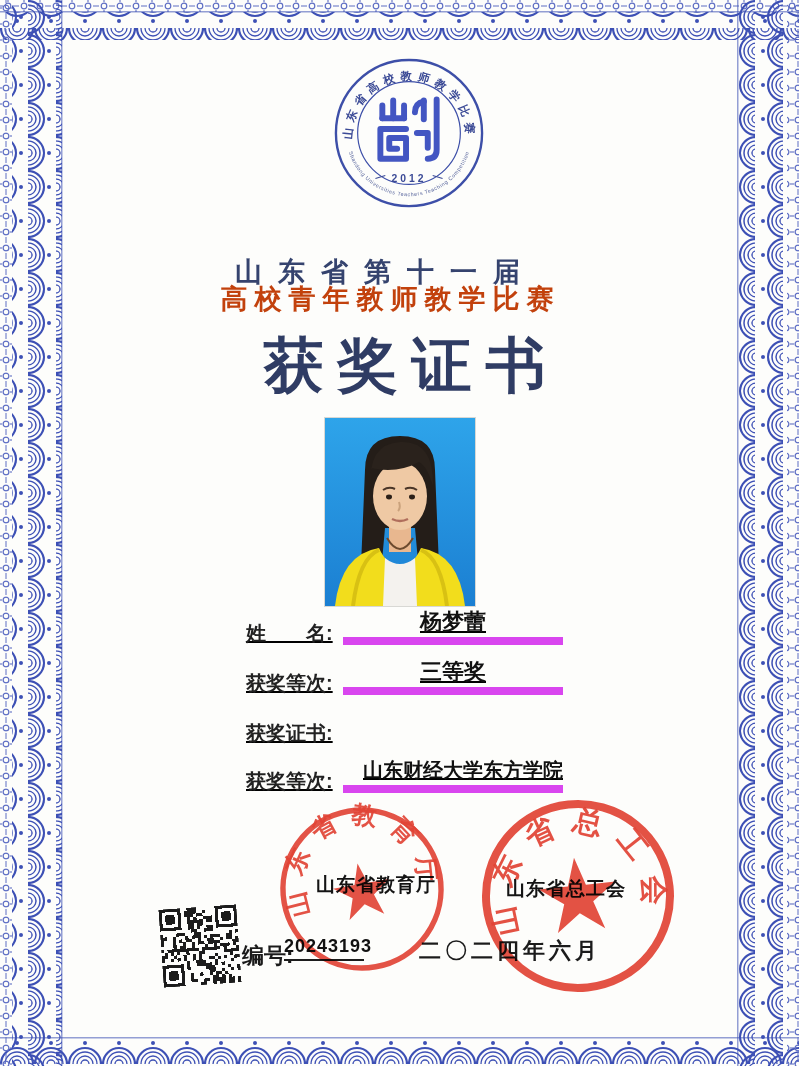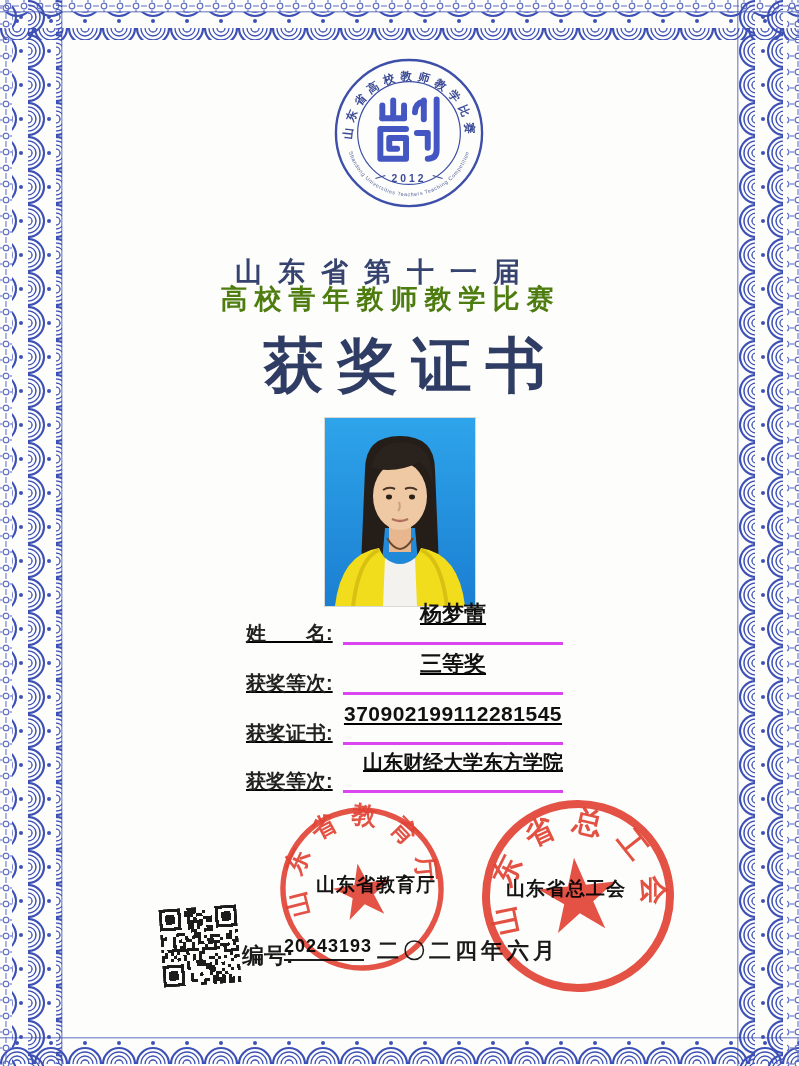--- a/index.html
+++ b/index.html
@@ -8,50 +8,50 @@
     background:#fdfdfb;overflow:hidden;
     font-family:"Liberation Sans","DejaVu Sans",sans-serif;
   }
   .frame{position:absolute;left:0;top:0;z-index:1;}
   .abs{position:absolute;}
   
   .headings{position:absolute;left:62px;right:62px;top:0;text-align:center;z-index:2;}
   .h-line1{position:absolute;left:0;right:28px;top:242px;font-size:27px;font-weight:700;
     letter-spacing:16px;color:#35436e;margin-top:12px;}
   .h-line2{position:absolute;left:0;right:18px;top:281px;font-size:27px;font-weight:700;
-    letter-spacing:7px;color:#4d7c0f;}
+    letter-spacing:7px;color:#c2410c;}
   .h-main{position:absolute;left:0;right:24px;top:326px;font-size:60px;font-weight:700;
     letter-spacing:14px;color:#2f3c64;font-family:"Liberation Serif","DejaVu Serif",serif;padding-left:48px;}
   
   .photo{position:absolute;left:325px;top:418px;width:150px;height:188px;z-index:2;
     box-shadow:0 0 0 1px #d8d8d4;}
   
   .row{position:absolute;left:246px;width:320px;height:36px;z-index:2;display:flex;align-items:flex-end;text-decoration:underline;}
   .row .lbl{width:97px;font-size:20px;font-weight:700;color:#222;line-height:1.2;white-space:pre;}
-  .row .val{width:220px;text-align:center;border-bottom:3px solid #d946ef;
-    font-weight:700;color:#111;padding-bottom:16px;line-height:1.15;}
+  .row .val{width:220px;text-align:center;border-bottom:8px solid #d946ef;
+    font-weight:700;color:#111;padding-bottom:3px;line-height:1.15;}
   .r1{top:609px}.r2{top:659px}.r3{top:709px}.r4{top:757px}
   .r1 .val,.r2 .val{font-size:22px;}
   .r3 .val{font-size:21px;letter-spacing:.5px;}
   .r4 .val{font-size:20px;text-align:right;}
   
   .org{position:absolute;z-index:2;font-size:19px;font-weight:700;color:#141414;letter-spacing:1px;}
   .org1{left:316px;top:872px;}
   .org2{left:506px;top:876px;}
   
   .stamp{position:absolute;z-index:4;mix-blend-mode:multiply;opacity:.95;}
   .stampL{left:272px;top:799px;transform:rotate(-10deg);}
   .stampR{left:478px;top:796px;transform:rotate(-6deg);}
   
   .qr{position:absolute;left:161px;top:907px;width:78px;height:78px;z-index:2;transform:rotate(-4deg);}
   
   .serial-label{position:absolute;left:242px;top:941px;font-size:22px;font-weight:700;color:#1a1a1a;z-index:2;}
   .serial-value{position:absolute;left:284px;top:936px;width:80px;text-align:center;font-size:18px;
     font-weight:700;color:#111;border-bottom:2px solid #1c1c1c;padding-bottom:2px;z-index:2;letter-spacing:1px;}
-  .date{position:absolute;left:377px;top:936px;font-size:22px;font-weight:600;color:#1b1b1b;
+  .date{position:absolute;left:419px;top:936px;font-size:22px;font-weight:600;color:#1b1b1b;
     letter-spacing:4px;z-index:2;}
 </style>
 </head>
 <body>
 
 <div class="cert">
 
   <svg class="frame" width="799" height="1066" aria-hidden="true">
     <defs>
       <pattern id="shD" width="34" height="28" patternUnits="userSpaceOnUse">
@@ -185,21 +185,20 @@
   <div class="row r1">
     <span class="lbl">姓　　名:</span>
     <span class="val">杨梦蕾</span>
   </div>
   <div class="row r2">
     <span class="lbl">获奖等次:</span>
     <span class="val">三等奖</span>
   </div>
   <div class="row r3">
     <span class="lbl">获奖证书:</span>
-    <span class="val">370902199112281545</span>
   </div>
   <div class="row r4">
     <span class="lbl">获奖等次:</span>
     <span class="val">山东财经大学东方学院</span>
   </div>
 
   <div class="org org1">山东省教育厅</div>
   <div class="org org2">山东省总工会</div>
 
   <svg class="stamp stampL" width="180" height="180" viewBox="0 0 180 180">

